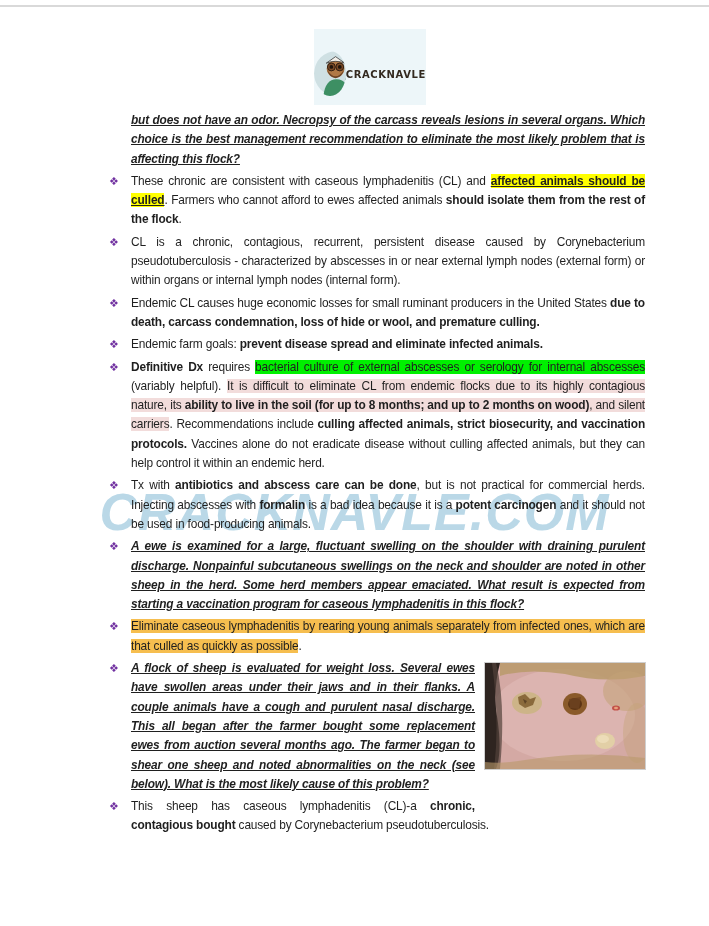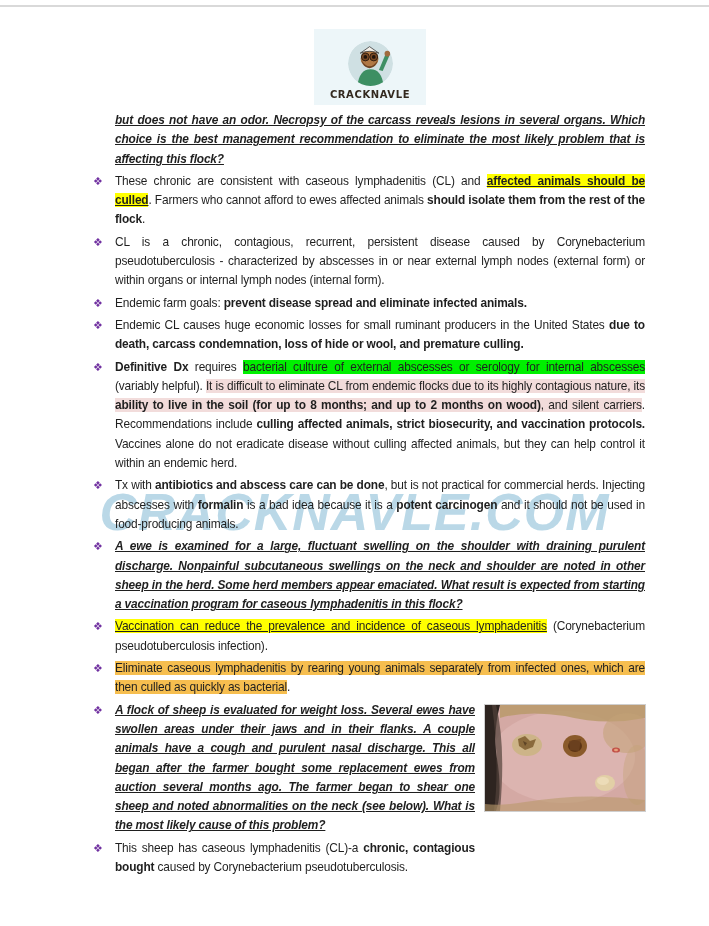--- a/index.html
+++ b/index.html
@@ -9,37 +9,37 @@
   }
   html,body{margin:0;padding:0;}
   body{
     width:709px;height:926px;background:#ffffff;position:relative;overflow:hidden;
     font-family:"Liberation Sans",sans-serif;color:var(--text);
   }
   .top-rule{position:absolute;top:5px;left:0;width:709px;height:0;border-top:2px solid #d9d9d9;}
   
   .logo-box{
     position:absolute;left:314px;top:29px;width:112px;height:76px;background:#edf6f9;
-    display:flex;flex-direction:column;align-items:center;padding-top:12px;box-sizing:border-box;text-align:right;
+    display:flex;flex-direction:row;align-items:center;padding-top:12px;box-sizing:border-box;text-align:right;
   }
   .logo-circle{width:45px;height:45px;border-radius:50%;overflow:hidden;}
   .logo-text{font-size:10px;font-weight:bold;color:#33291f;letter-spacing:.6px;margin-top:3px;
     font-family:"DejaVu Sans",sans-serif;}
   
   .watermark{
     position:absolute;top:482px;left:50%;transform:translateX(-50%);
     font-size:52px;font-weight:bold;letter-spacing:1px;white-space:nowrap;
     color:var(--watermark);opacity:.8;z-index:1;font-style:italic;
   }
   
   .doc{
     position:absolute;left:93px;top:111px;width:552px;z-index:2;
     font-size:11.9px;line-height:19.3px;letter-spacing:-0.15px;text-align:justify;
   }
-  .para{margin:0 0 3px 0;}
+  .para{margin:0 0 3px 16px;}
   .bullet{padding-left:22px;text-indent:-22px;}
   .indent{padding-left:22px;}
   .marker{display:inline-block;width:22px;text-indent:0;color:var(--bullet);font-size:11px;}
   .b{font-weight:bold}
   .i{font-style:italic}
   .u{text-decoration:underline}
   .hy{background:var(--hl-yellow)}
   .hg{background:var(--hl-green)}
   .hp{background:var(--hl-pink)}
   .hlg{background:var(--hl-lightgreen)}
@@ -71,27 +71,26 @@
   </div>
   <div class="logo-text">CRACKNAVLE</div>
 </div>
 
 <div class="watermark">CRACKNAVLE.COM</div>
 
 <div class="doc">
     <div class="para indent"><span class="b i u">but does not have an odor. Necropsy of the carcass reveals lesions in several organs. Which choice is the best management recommendation to eliminate the most likely problem that is affecting this flock?</span></div>
     <div class="para bullet"><span class="marker">❖</span><span>These chronic are consistent with caseous lymphadenitis (CL) and </span><span class="b u hy">affected animals should be culled</span><span>. Farmers who cannot afford to ewes affected animals </span><span class="b">should isolate them from the rest of the flock</span><span>.</span></div>
     <div class="para bullet"><span class="marker">❖</span><span>CL is a chronic, contagious, recurrent, persistent disease caused by Corynebacterium pseudotuberculosis - characterized by abscesses in or near external lymph nodes (external form) or within organs or internal lymph nodes (internal form).</span></div>
+    <div class="para bullet"><span class="marker">❖</span><span>Endemic CL causes huge economic losses for small ruminant producers in the United States </span><span class="b">due to death, carcass condemnation, loss of hide or wool, and premature culling.</span></div>
     <div class="para bullet"><span class="marker">❖</span><span>Endemic farm goals: </span><span class="b">prevent disease spread and eliminate infected animals.</span></div>
-    <div class="para bullet"><span class="marker">❖</span><span>Endemic CL causes huge economic losses for small ruminant producers in the United States </span><span class="b">due to death, carcass condemnation, loss of hide or wool, and premature culling.</span></div>
     <div class="para bullet"><span class="marker">❖</span><span class="b">Definitive Dx</span><span> requires </span><span class="hg">bacterial culture of external abscesses or serology for internal abscesses</span><span> (variably helpful). </span><span class="hp">It is difficult to eliminate CL from endemic flocks due to its highly contagious nature, its </span><span class="b hp">ability to live in the soil (for up to 8 months; and up to 2 months on wood)</span><span class="hp">, and silent carriers</span><span>. Recommendations include </span><span class="b">culling affected animals, strict biosecurity, and vaccination protocols.</span><span> Vaccines alone do not eradicate disease without culling affected animals, but they can help control it within an endemic herd.</span></div>
     <div class="para bullet"><span class="marker">❖</span><span>Tx with </span><span class="b">antibiotics and abscess care can be done</span><span>, but is not practical for commercial herds. Injecting abscesses with </span><span class="b">formalin</span><span> is a bad idea because it is a </span><span class="b">potent carcinogen</span><span> and it should not be used in food-producing animals.</span></div>
     <div class="para bullet"><span class="marker">❖</span><span class="b i u">A ewe is examined for a large, fluctuant swelling on the shoulder with draining purulent discharge. Nonpainful subcutaneous swellings on the neck and shoulder are noted in other sheep in the herd. Some herd members appear emaciated. What result is expected from starting a vaccination program for caseous lymphadenitis in this flock?</span></div>
-    <div class="para bullet"><span class="marker">❖</span><span class="u hy">Vaccination can reduce the prevalence and incidence of caseous lymphadenitis</span><span> (Corynebacterium pseudotuberculosis infection).</span></div>
-    <div class="para bullet"><span class="marker">❖</span><span class="ha">Eliminate caseous lymphadenitis by rearing young animals separately from infected ones, which are then culled as quickly as bacterial</span><span>.</span></div>
+    <div class="para bullet"><span class="marker">❖</span><span class="ha">Eliminate caseous lymphadenitis by rearing young animals separately from infected ones, which are that culled as quickly as possible</span><span>.</span></div>
   <div class="photo">
     <svg viewBox="0 0 160 106" preserveAspectRatio="none">
       <rect width="160" height="106" fill="#d4a9a4"></rect>
       <ellipse cx="78" cy="52" rx="72" ry="46" fill="#dcb4b0"></ellipse>
       <path d="M0 0 L15 0 Q7 30 13 60 Q17 90 11 106 L0 106 Z" fill="#2e2420"></path>
       <path d="M11 0 Q21 40 15 106 L9 106 Q15 60 7 0 Z" fill="#53423a" opacity="0.7"></path>
       <path d="M15 0 H160 V13 Q120 21 80 11 Q42 5 15 13 Z" fill="#b99a6b" opacity="0.85"></path>
       <ellipse cx="142" cy="28" rx="24" ry="20" fill="#c3a376" opacity="0.55"></ellipse>
       <ellipse cx="152" cy="70" rx="14" ry="30" fill="#c3a376" opacity="0.4"></ellipse>
       <path d="M0 106 H160 V95 Q100 87 40 97 Q18 101 0 99 Z" fill="#b99a6b" opacity="0.6"></path>

